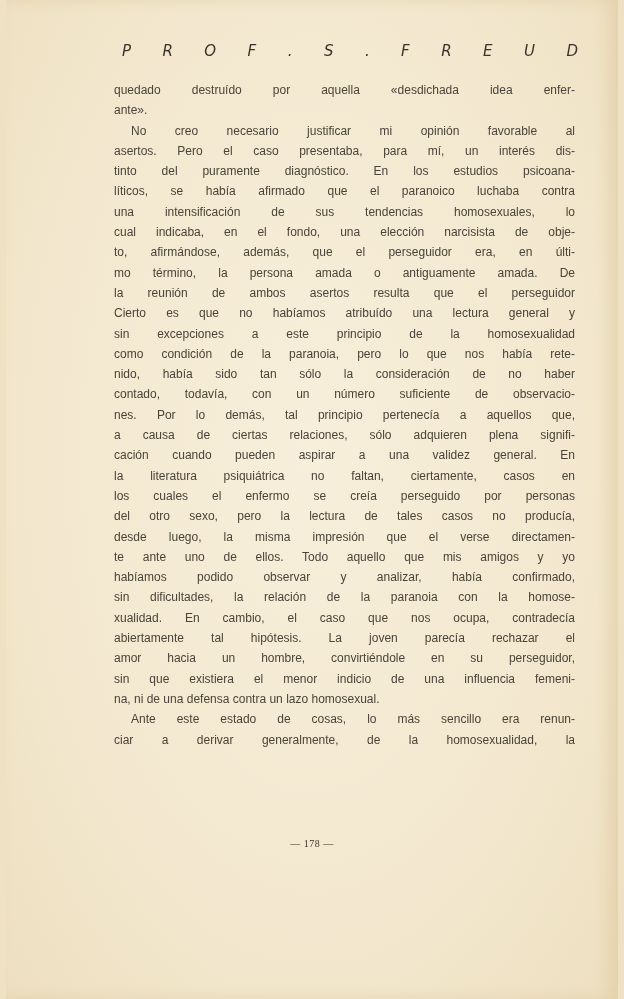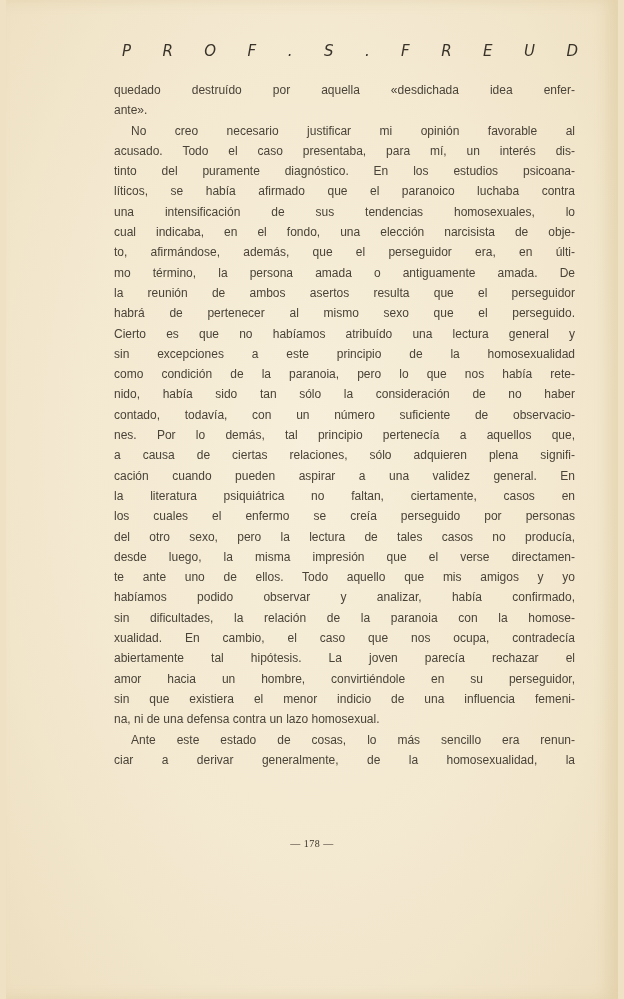--- a/index.html
+++ b/index.html
@@ -53,29 +53,28 @@
       <span>F</span>
       <span>R</span>
       <span>E</span>
       <span>U</span>
       <span>D</span>
     </div>
   <div class="body-text" id="bt">
       <span class="line">quedado destruído por aquella «desdichada idea enfer-</span>
       <span class="line last">ante».</span>
       <span class="line indent">No creo necesario justificar mi opinión favorable al</span>
-      <span class="line">acusado. Todo el caso presentaba, para mí, un interés dis-</span>
+      <span class="line">asertos. Pero el caso presentaba, para mí, un interés dis-</span>
       <span class="line">tinto del puramente diagnóstico. En los estudios psicoana-</span>
       <span class="line">líticos, se había afirmado que el paranoico luchaba contra</span>
       <span class="line">una intensificación de sus tendencias homosexuales, lo</span>
       <span class="line">cual indicaba, en el fondo, una elección narcisista de obje-</span>
       <span class="line">to, afirmándose, además, que el perseguidor era, en últi-</span>
       <span class="line">mo término, la persona amada o antiguamente amada. De</span>
       <span class="line">la reunión de ambos asertos resulta que el perseguidor</span>
-      <span class="line">habrá de pertenecer al mismo sexo que el perseguido.</span>
       <span class="line">Cierto es que no habíamos atribuído una lectura general y</span>
       <span class="line">sin excepciones a este principio de la homosexualidad</span>
       <span class="line">como condición de la paranoia, pero lo que nos había rete-</span>
       <span class="line">nido, había sido tan sólo la consideración de no haber</span>
       <span class="line">contado, todavía, con un número suficiente de observacio-</span>
       <span class="line">nes. Por lo demás, tal principio pertenecía a aquellos que,</span>
       <span class="line">a causa de ciertas relaciones, sólo adquieren plena signifi-</span>
       <span class="line">cación cuando pueden aspirar a una validez general. En</span>
       <span class="line">la literatura psiquiátrica no faltan, ciertamente, casos en</span>
       <span class="line">los cuales el enfermo se creía perseguido por personas</span>

